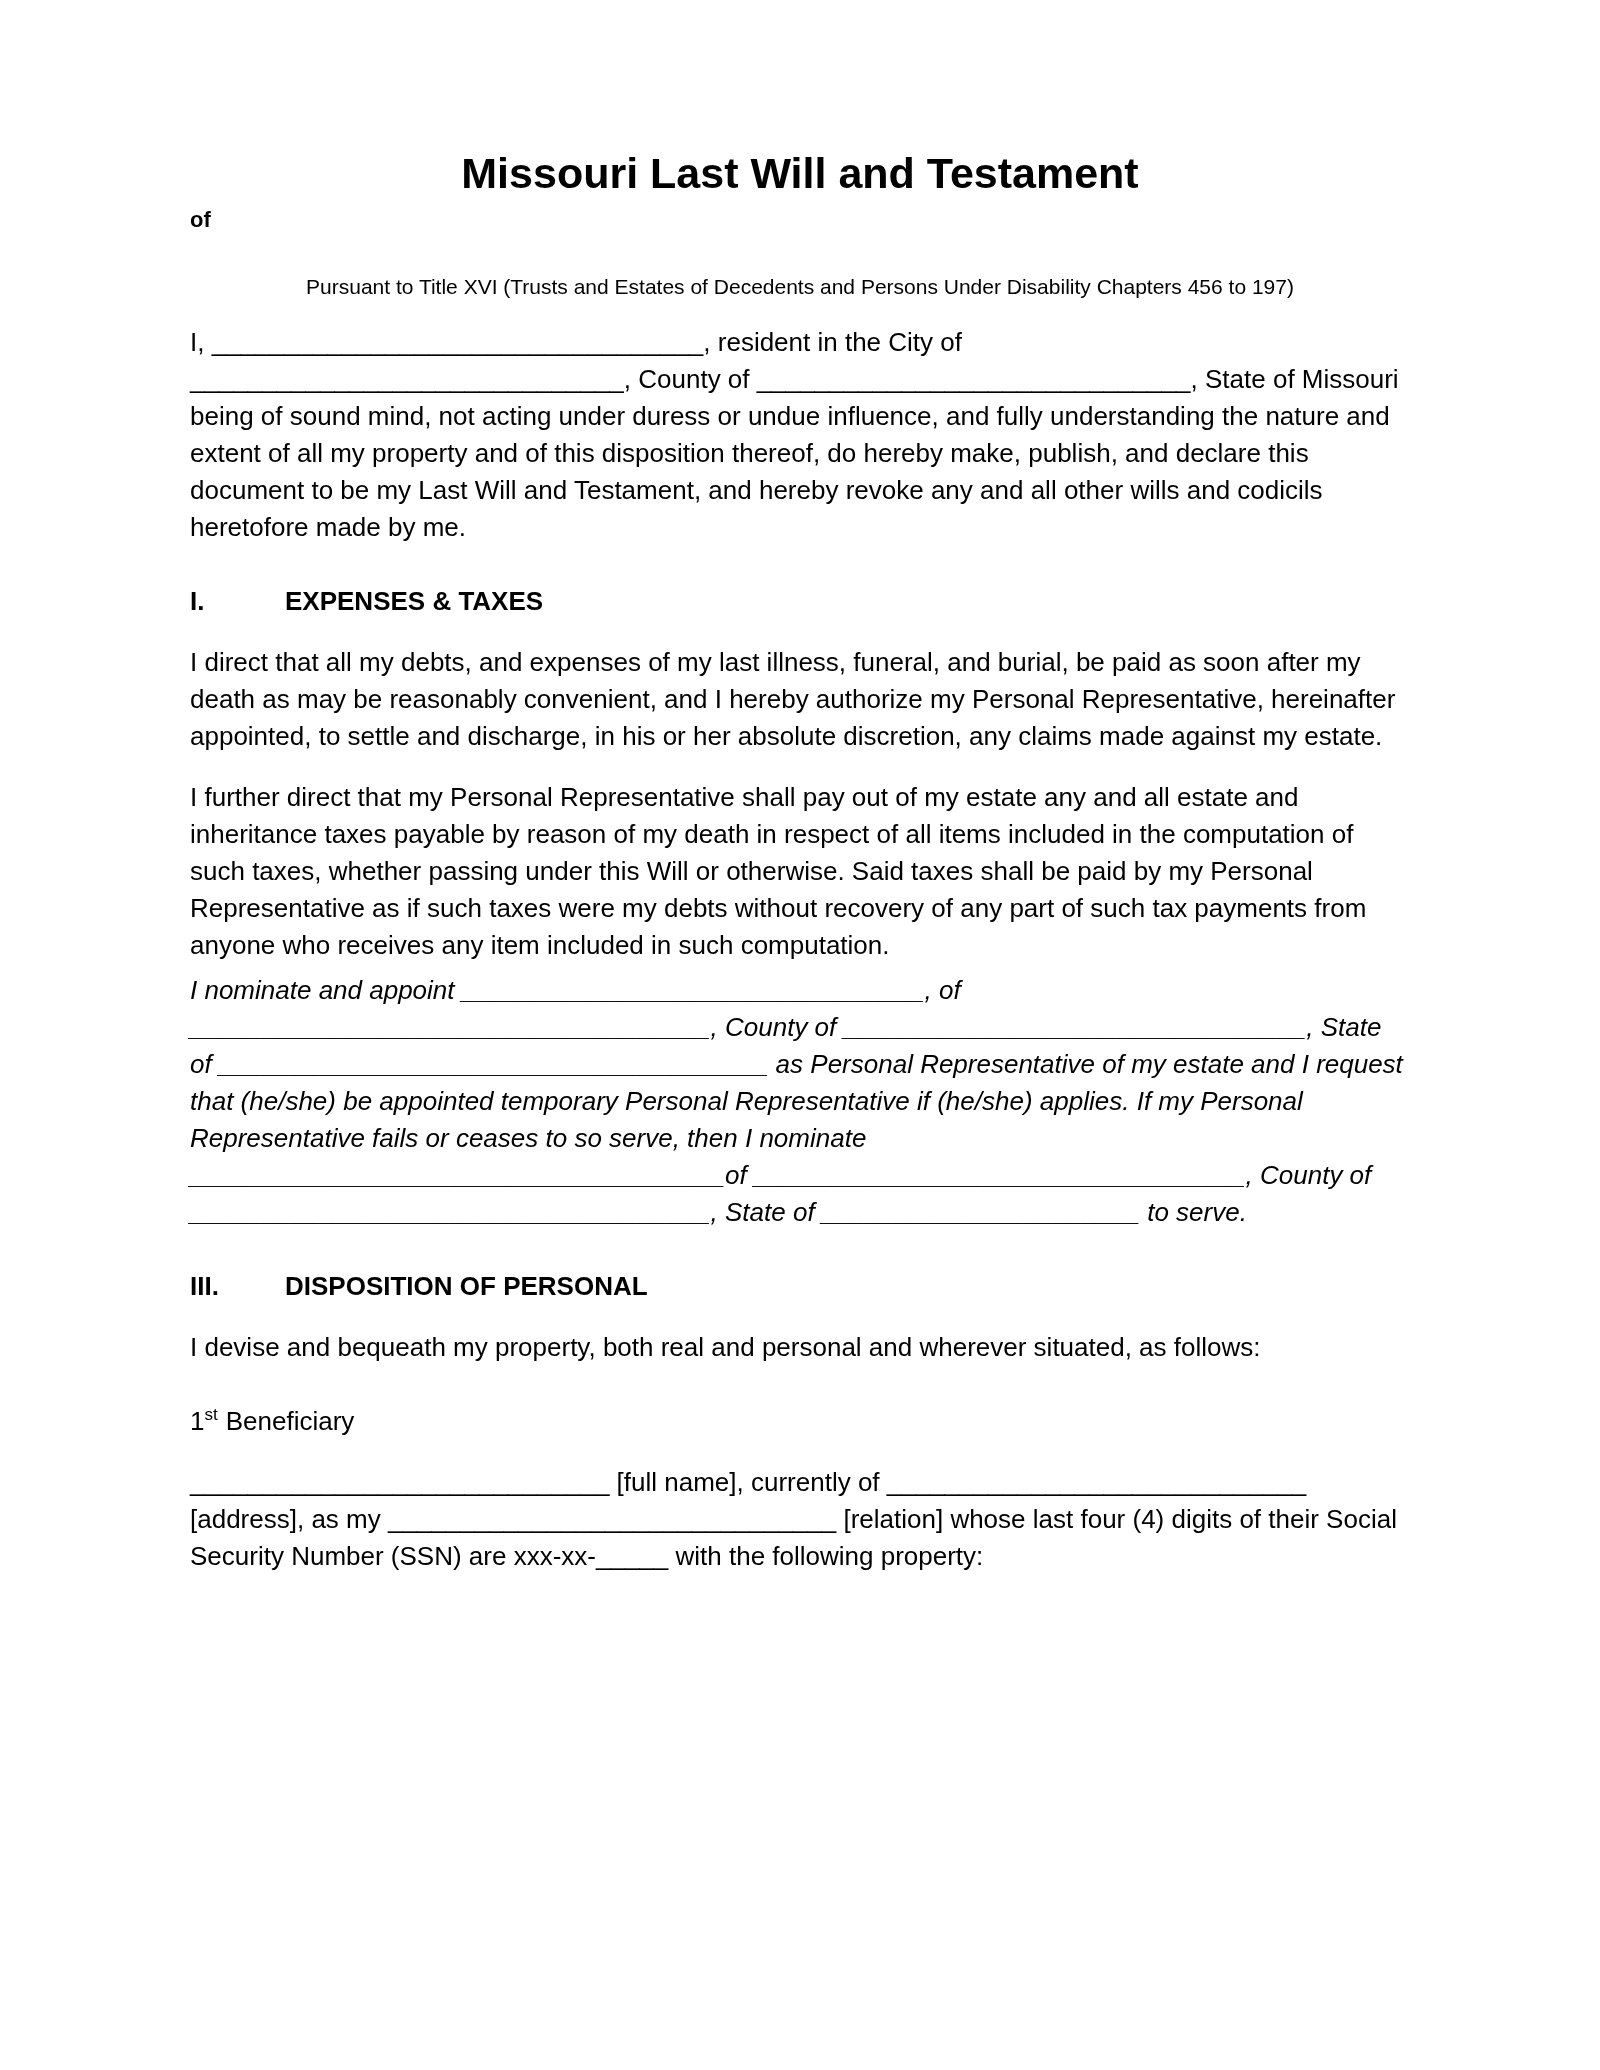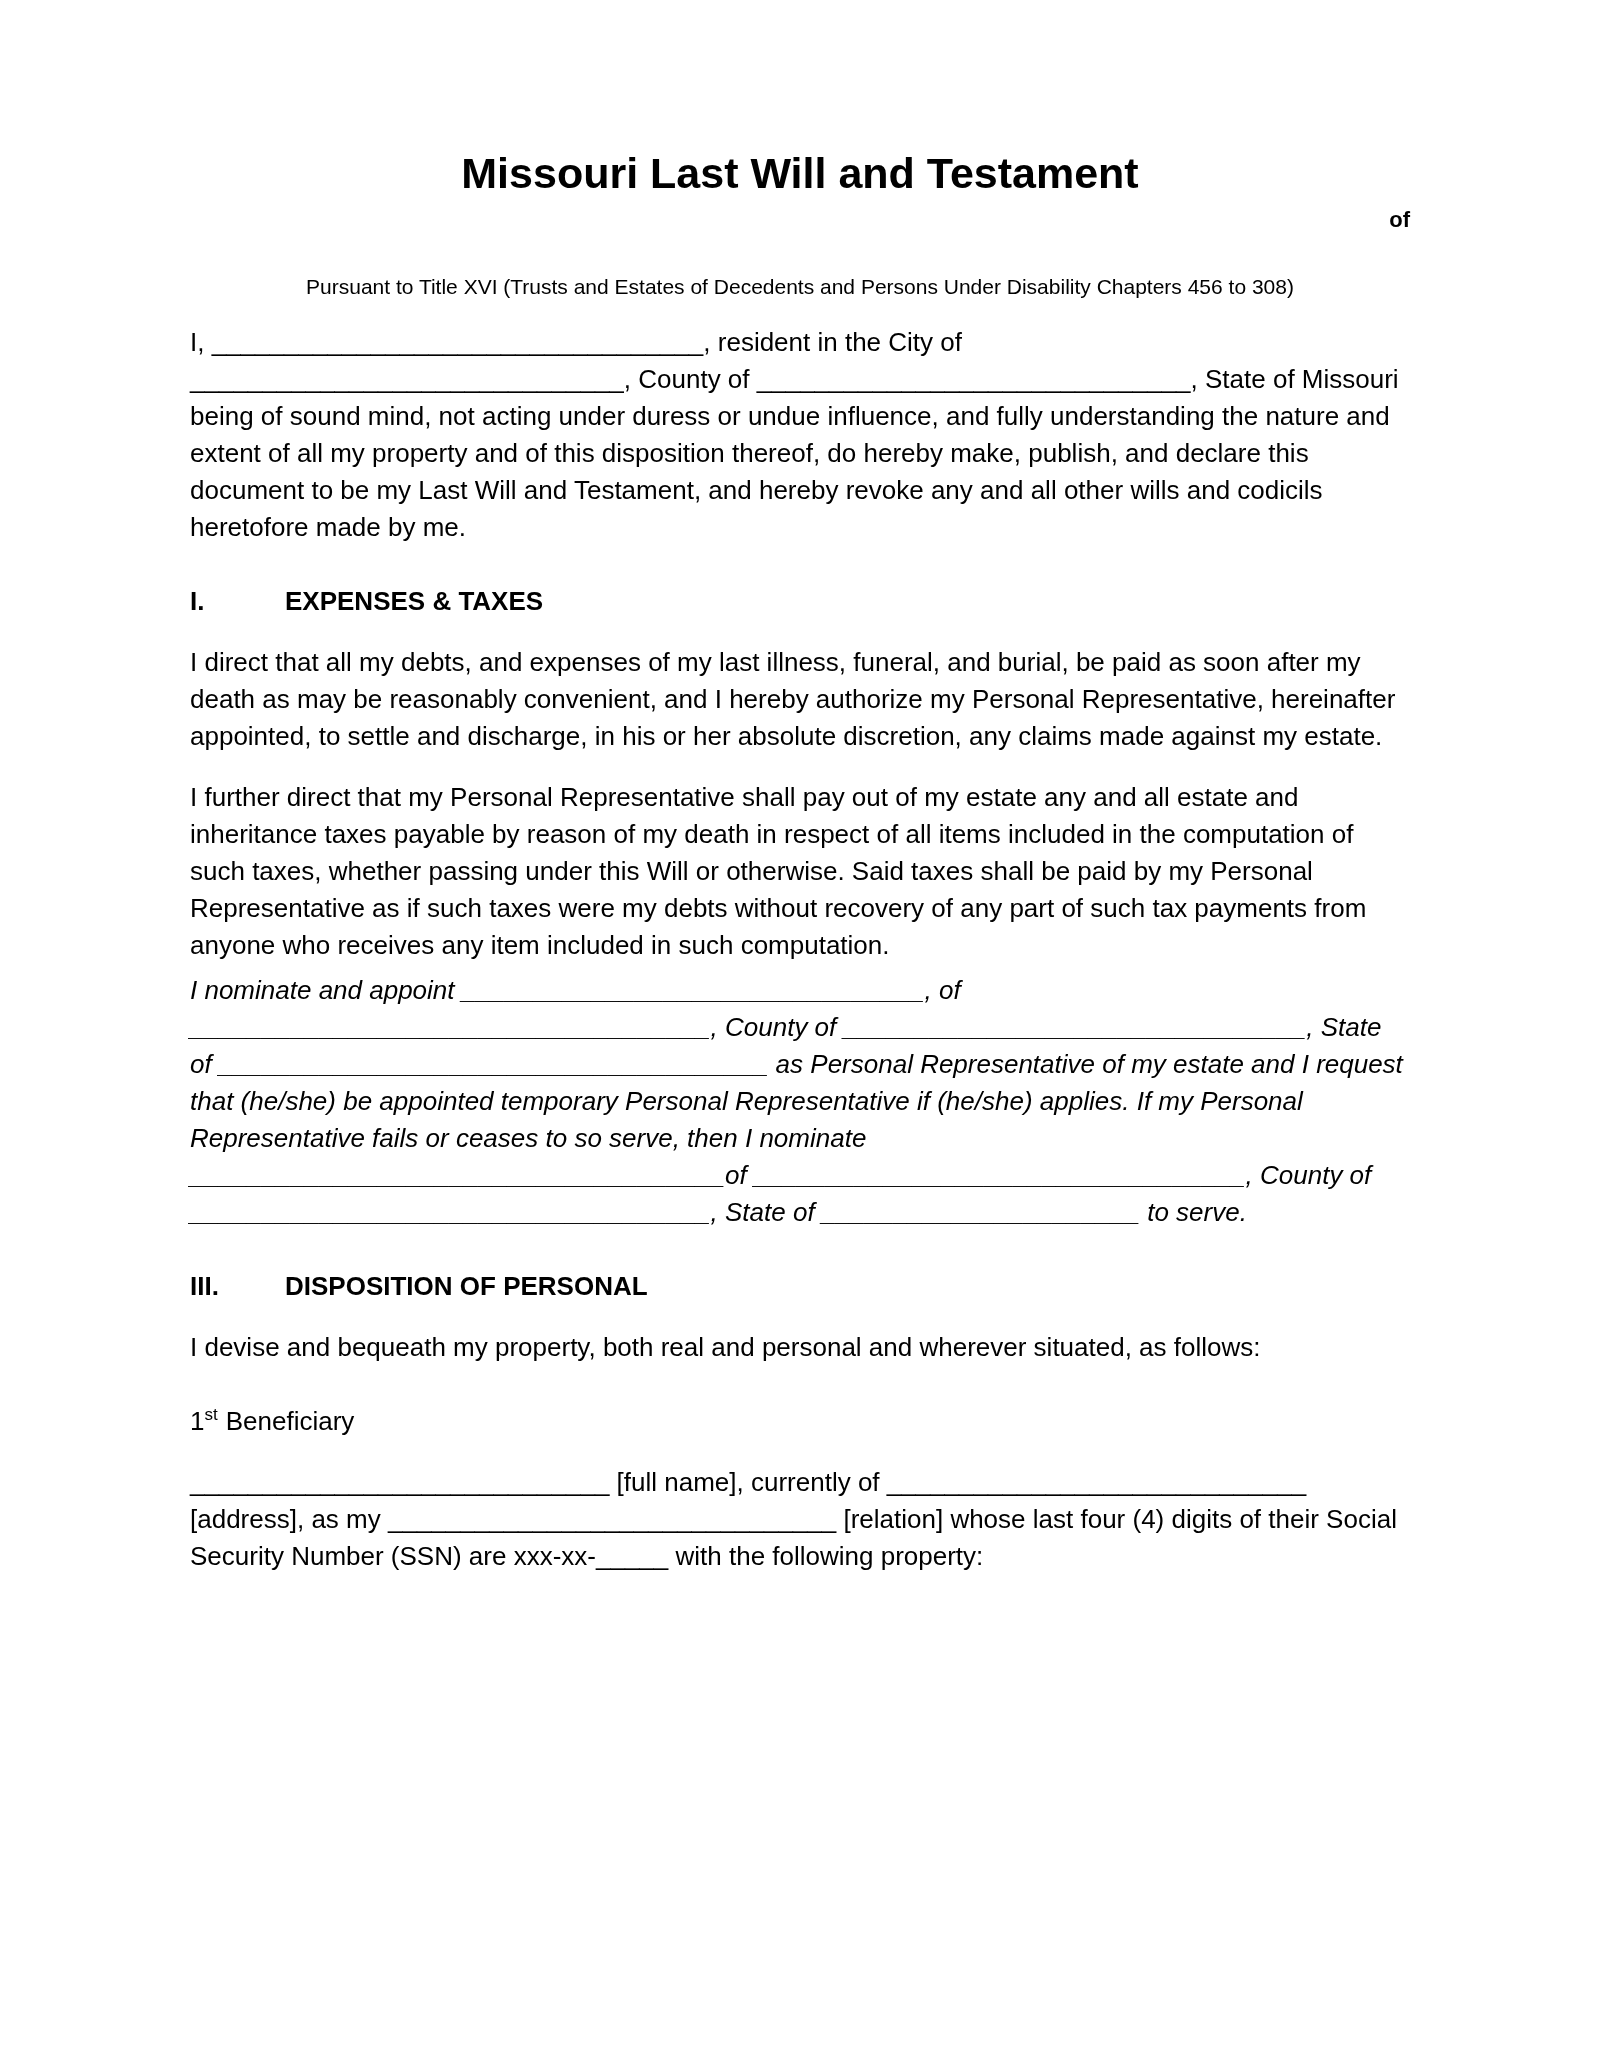--- a/index.html
+++ b/index.html
@@ -25,21 +25,21 @@
     font-size: 43px;
     line-height: 50px;
     font-weight: bold;
     text-align: center;
   }
   .subtitle {
     margin-top: 8px;
     font-size: 22px;
     line-height: 28px;
     font-weight: bold;
-    text-align: right;
+    text-align: left;
   }
   .center-blank {
     margin-top: 52px;
     text-align: center;
     font-size: 25px;
     line-height: 30px;
     white-space: nowrap;
     overflow: hidden;
   }
   .pursuant {
@@ -113,21 +113,21 @@
 </head>
 <body>
 
 <div class="page">
 
   <h1 class="title">Missouri Last Will and Testament</h1>
 
   <div class="subtitle">of</div>
 
 
-  <div class="pursuant">Pursuant to Title XVI (Trusts and Estates of Decedents and Persons Under Disability Chapters 456 to 308)</div>
+  <div class="pursuant">Pursuant to Title XVI (Trusts and Estates of Decedents and Persons Under Disability Chapters 456 to 197)</div>
 
   <p class="para">I, __________________________________, resident in the City of ______________________________, County of ______________________________, State of Missouri being of sound mind, not acting under duress or undue influence, and fully understanding the nature and extent of all my property and of this disposition thereof, do hereby make, publish, and declare this document to be my Last Will and Testament, and hereby revoke any and all other wills and codicils heretofore made by me.</p>
 
   <div class="sec-heading">
     <span class="sec-num">I.</span>
     <span>EXPENSES &amp; TAXES</span>
   </div>
   <p class="para">I direct that all my debts, and expenses of my last illness, funeral, and burial, be paid as soon after my death as may be reasonably convenient, and I hereby authorize my Personal Representative, hereinafter appointed, to settle and discharge, in his or her absolute discretion, any claims made against my estate.</p>
   <p class="para">I further direct that my Personal Representative shall pay out of my estate any and all estate and inheritance taxes payable by reason of my death in respect of all items included in the computation of such taxes, whether passing under this Will or otherwise. Said taxes shall be paid by my Personal Representative as if such taxes were my debts without recovery of any part of such tax payments from anyone who receives any item included in such computation.</p>
 

